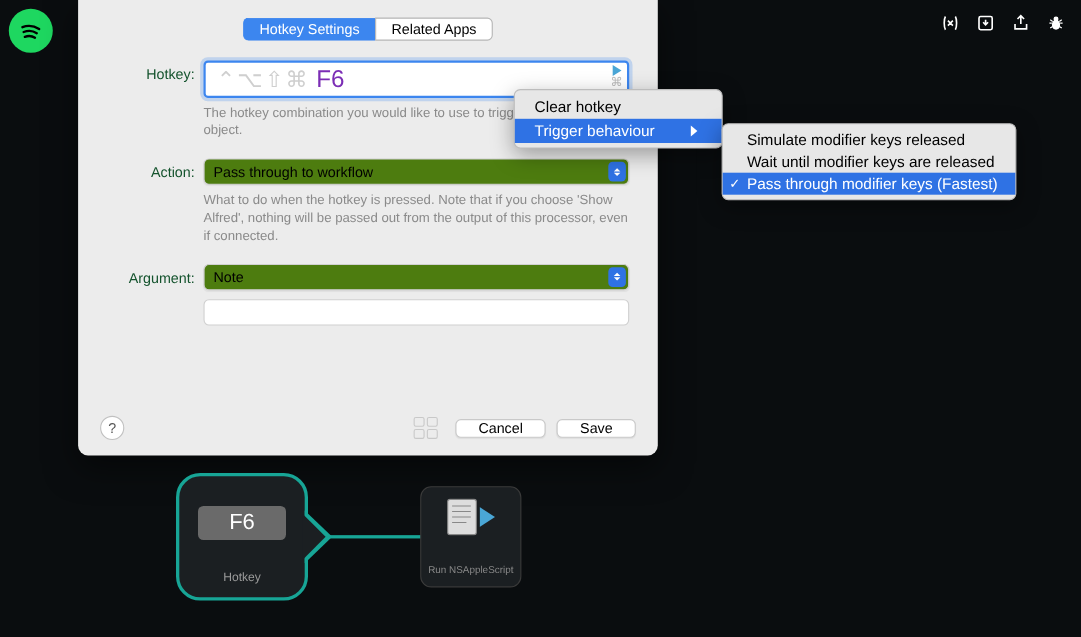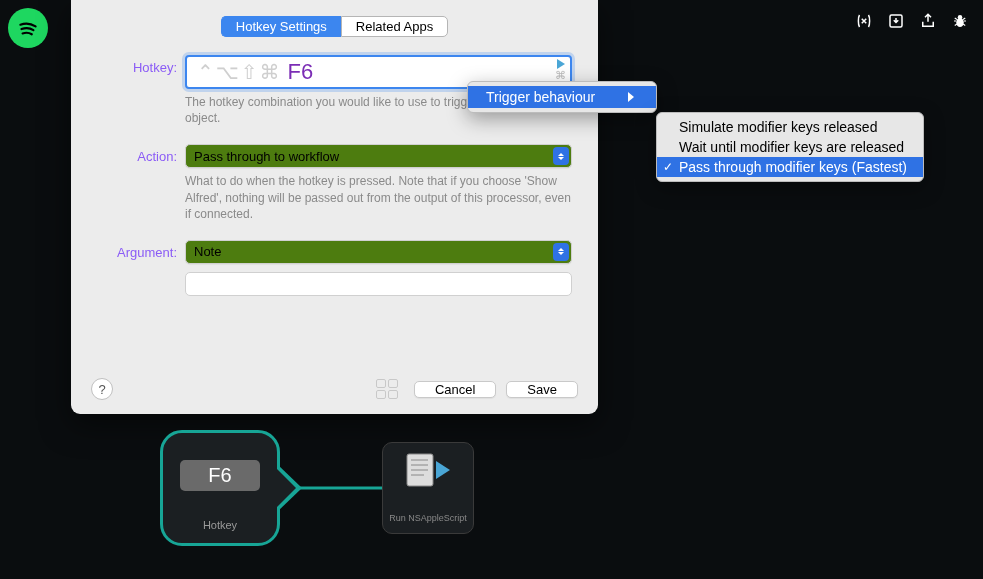--- a/index.html
+++ b/index.html
@@ -76,21 +76,21 @@
     .tab.active { background: #3c86ef; color: #fff; border-color: #3c86ef; }
 
     
     .form { padding: 0 26px 0 26px; }
     .row { display: flex; align-items: flex-start; margin-bottom: 6px; }
     .label {
       width: 80px;
       text-align: right;
       margin-right: 8px;
       padding-top: 5px;
-      color: #8b5cf6;
+      color: #14532d;
       font-size: 13px;
     }
     .field { flex: 1; }
 
     
     .hotkey-input {
       position: relative;
       border: 2px solid #3c86ef;
       border-radius: 4px;
       background: #fff;
@@ -442,20 +442,23 @@
         <div></div>
         <div></div>
         <div></div>
       </div>
     <button class="btn">Cancel</button>
     <button class="btn">Save</button>
   </div>
 </div>
 
 <div class="ctxmenu" style="top:81px; left:467px; width:190px;">
+  <div class="item">
+    <span>Clear hotkey</span>
+  </div>
   <div class="item hover">
     <span>Trigger behaviour</span>
     <span class="arrow"></span>
   </div>
 </div>
 
 <div class="ctxmenu submenu" style="top:112px; left:656px;">
   <div class="item">
     <span>Simulate modifier keys released</span>
   </div>

